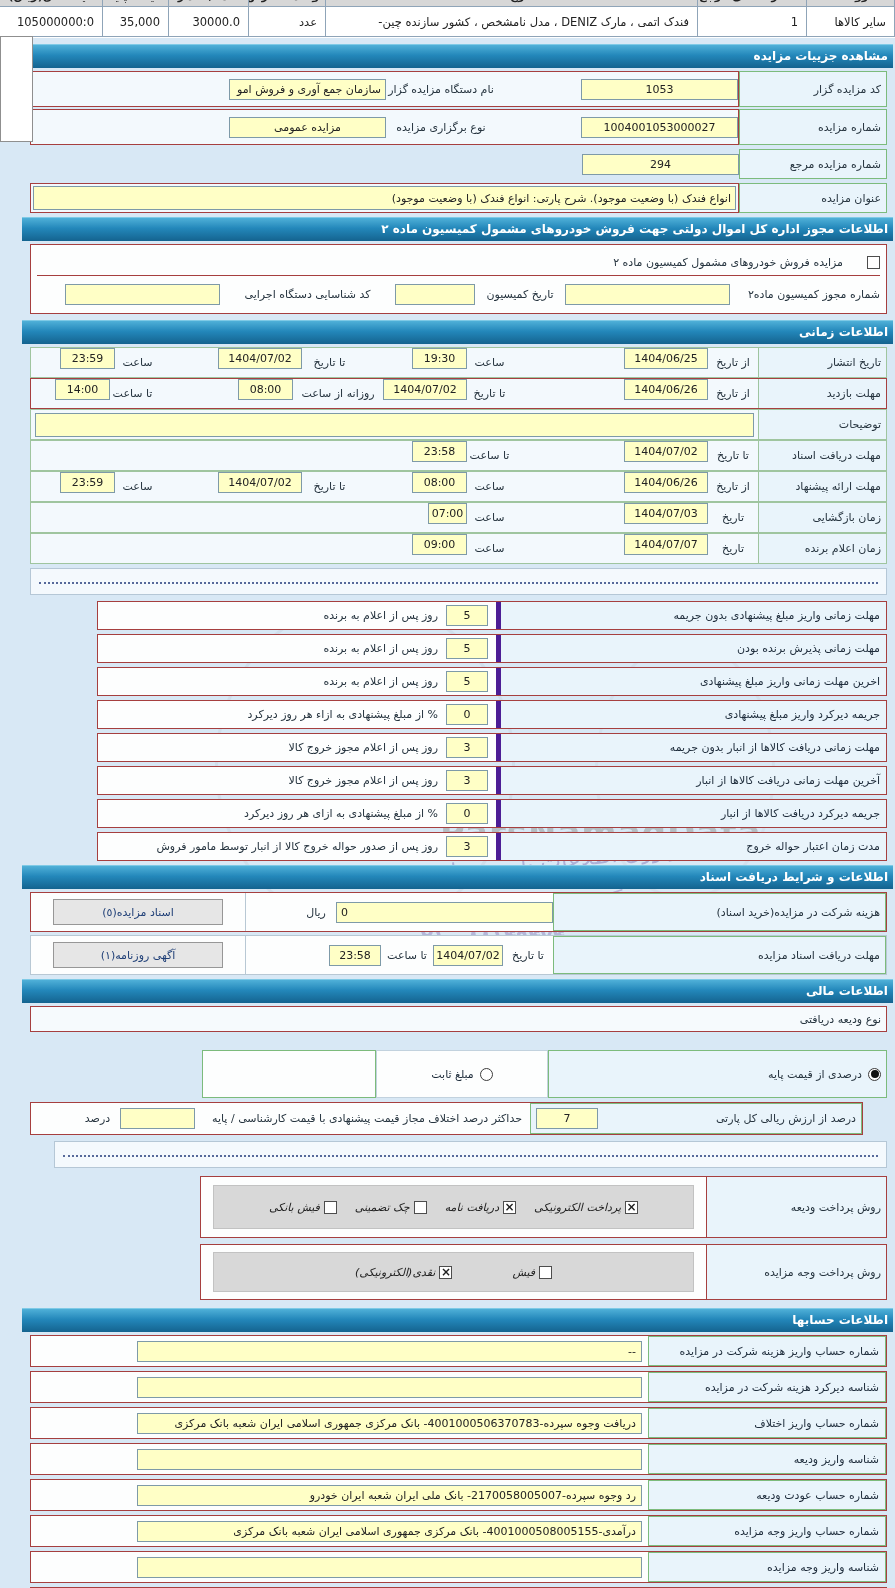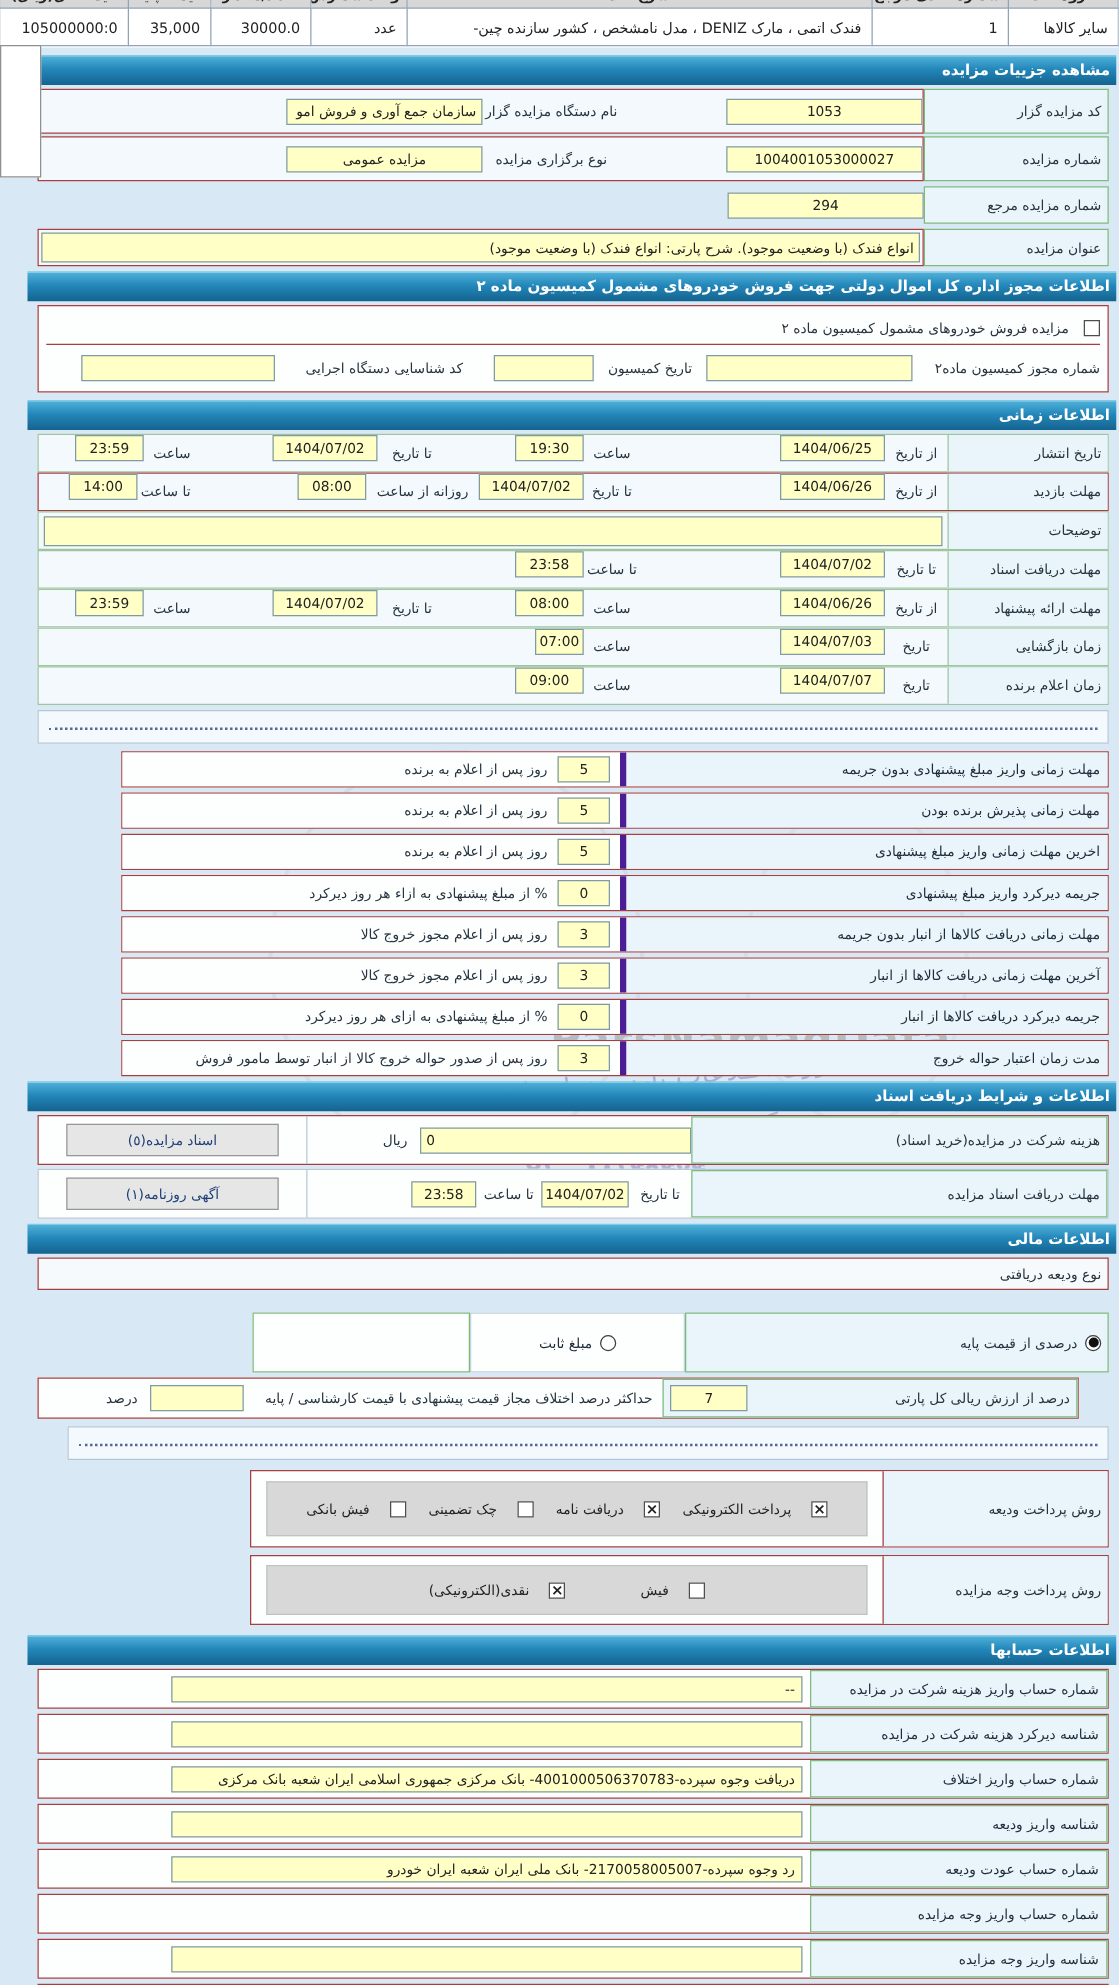--- a/index.html
+++ b/index.html
@@ -44,21 +44,21 @@
   
   .cb { width:13px; height:13px; background:#fff; border:1px solid #4d4d4d; display:inline-flex;
         align-items:center; justify-content:center; font-size:12px; font-weight:bold; color:#222;
         line-height:11px; flex:none; }
   .cb.on::before { content:"\00d7"; }
   .radio { width:13px; height:13px; border:1px solid #3c3c3c; border-radius:50%; background:#fff;
            display:inline-flex; align-items:center; justify-content:center; flex:none; }
   .radio.on::after { content:""; width:8px; height:8px; border-radius:50%; background:#111; }
   .graypanel { background:#d8d8d8; border:1px solid #c2c2c2; display:flex; align-items:center;
                justify-content:center; gap:18px; }
-  .pm-item { display:flex; align-items:center; gap:16px; font-size:11px; color:#222; }
+  .pm-item { display:flex; align-items:center; gap:4px; font-size:11px; color:#222;font-style:italic; }
   
   .ddrow { display:flex; border:1px solid #a63f3f; margin:0 8px 4px 97px; height:29px; background:#fff; }
   .ddlbl { width:390px; background:#e9f4fb; border-left:5px solid #4c1d95; display:flex;
            align-items:center; padding:0 6px; }
   .ddval { flex:1; display:flex; align-items:center; background:#fdfefe; }
   .ddval .yin { width:42px; margin-right:8px; }
   .ddval span.sfx { margin-right:8px; color:#26343f; }
   
   .acrow { display:flex; border:1px solid #a63f3f; margin:0 8px 4px 30px; height:32px; background:#fdfefe; }
   .aclbl { width:238px; background:#e9f4fb; border:1px solid #7cbb7c; display:flex; align-items:center; padding:0 6px; }
@@ -157,21 +157,21 @@
       <div class="redwrap" style="padding:2px">
         <div class="yin right" style="flex:1; height:24px">انواع فندک (با وضعیت موجود). شرح پارتی: انواع فندک (با وضعیت موجود)</div>
       </div>
     </div>
   </div>
 
   <div class="bar">اطلاعات مجوز اداره کل اموال دولتی جهت فروش خودروهای مشمول کمیسیون ماده ۲</div>
   <div class="rows" style="border:1px solid #a63f3f; background:#fdfefe; padding:4px 6px; margin-bottom:6px">
     <div class="row" style="height:26px; align-items:center">
       <span class="cb"></span>
-      <span class="tl" style="margin-right:12px">مزایده فروش خودروهای مشمول کمیسیون ماده ۲</span>
+      <span class="tl" style="margin-right:24px">مزایده فروش خودروهای مشمول کمیسیون ماده ۲</span>
     </div>
     <div class="row" style="height:34px; align-items:center; border-top:1px solid #a63f3f; padding-top:4px">
       <div class="tl" style="width:150px; justify-content:flex-start">شماره مجوز کمیسیون ماده۲</div>
       <div class="yin" style="width:165px"></div>
       <div class="tl" style="width:90px">تاریخ کمیسیون</div>
       <div class="yin" style="width:80px"></div>
       <div class="tl" style="width:175px">کد شناسایی دستگاه اجرایی</div>
       <div class="yin" style="width:155px"></div>
     </div>
   </div>
@@ -443,20 +443,23 @@
       </div>
   </div>
   <div class="acrow">
     <div class="aclbl">شماره حساب عودت ودیعه</div>
     <div class="acval">
         <div class="yin">رد وجوه سپرده-2170058005007- بانک ملی ایران شعبه ایران خودرو</div>
       </div>
   </div>
   <div class="acrow">
     <div class="aclbl">شماره حساب واریز وجه مزایده</div>
+    <div class="acval">
+        <div class="yin">درآمدی-4001000508005155- بانک مرکزی جمهوری اسلامی ایران شعبه بانک مرکزی</div>
+      </div>
   </div>
   <div class="acrow">
     <div class="aclbl">شناسه واریز وجه مزایده</div>
     <div class="acval">
         <div class="yin"></div>
       </div>
   </div>
   <div class="acrow">
     
     

